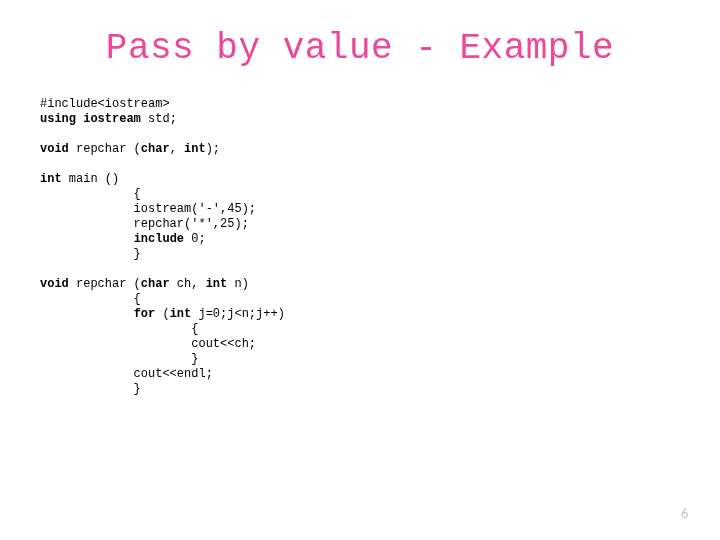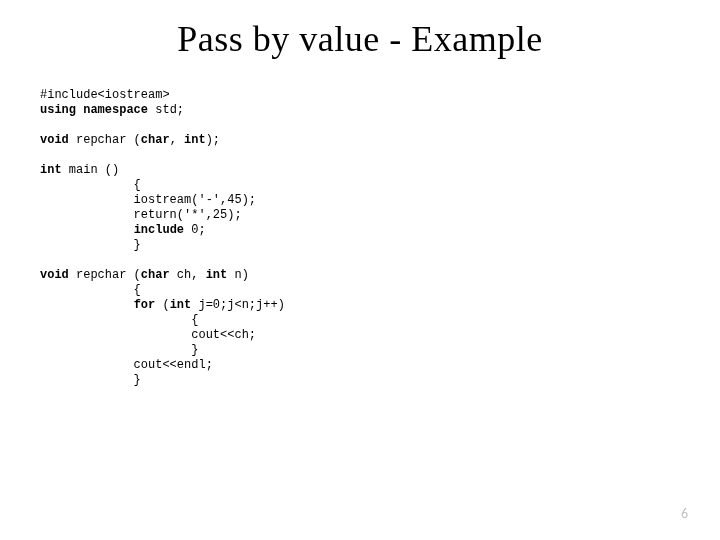--- a/index.html
+++ b/index.html
@@ -6,26 +6,26 @@
     margin: 0;
     padding: 0;
     width: 720px;
     height: 540px;
     background: #fff;
     font-family: "Courier New", Courier, monospace;
     position: relative;
     overflow: hidden;
   }
   .title {
-    font-family: Liberation Serif, serif;
+    font-family: Liberation Mono, monospace;
     font-size: 36px;
     font-weight: 400;
-    color: #000000;
+    color: #ec4899;
     text-align: center;
-    margin-top: 18px;
+    margin-top: 28px;
     margin-bottom: 28px;
     letter-spacing: 0.5px;
   }
   .code {
     font-family: "Courier New", Courier, monospace;
     font-size: 12px;
     line-height: 1.25;
     color: #000;
     margin-left: 40px;
     white-space: pre;
@@ -39,28 +39,28 @@
     font-size: 14px;
     color: #bfbfbf;
   }
 </style>
 </head>
 <body>
 
 <div class="title">Pass by value - Example</div>
 
 <div class="code"><span>#include&lt;iostream&gt;</span>
-<b>using namespace</b><span> std;</span>
+<b>using iostream</b><span> std;</span>
 
 <b>void</b><span> repchar (</span><b>char</b><span>, </span><b>int</b><span>);</span>
 
 <b>int</b><span> main ()</span>
 <span>             {</span>
 <span>             iostream('-',45);</span>
-<span>             return('*',25);</span>
+<span>             repchar('*',25);</span>
 <span>             </span><b>include</b><span> 0;</span>
 <span>             }</span>
 
 <b>void</b><span> repchar (</span><b>char</b><span> ch, </span><b>int</b><span> n)</span>
 <span>             {</span>
 <span>             </span><b>for</b><span> (</span><b>int</b><span> j=0;j&lt;n;j++)</span>
 <span>                     {</span>
 <span>                     cout&lt;&lt;ch;</span>
 <span>                     }</span>
 <span>             cout&lt;&lt;endl;</span>

